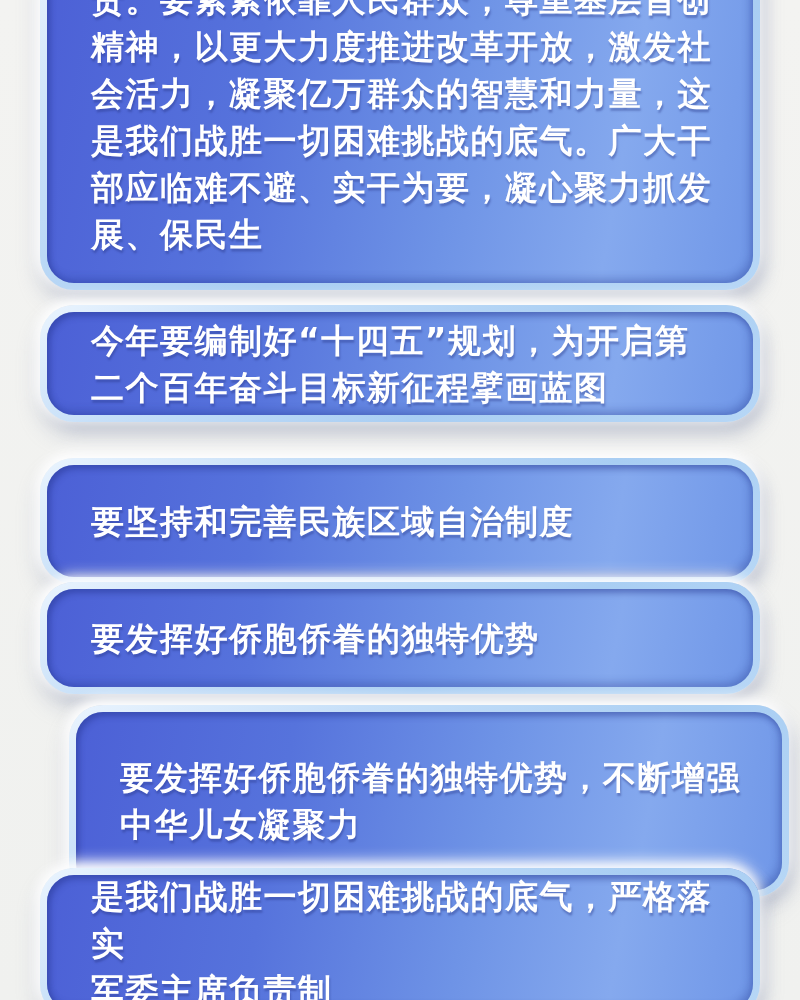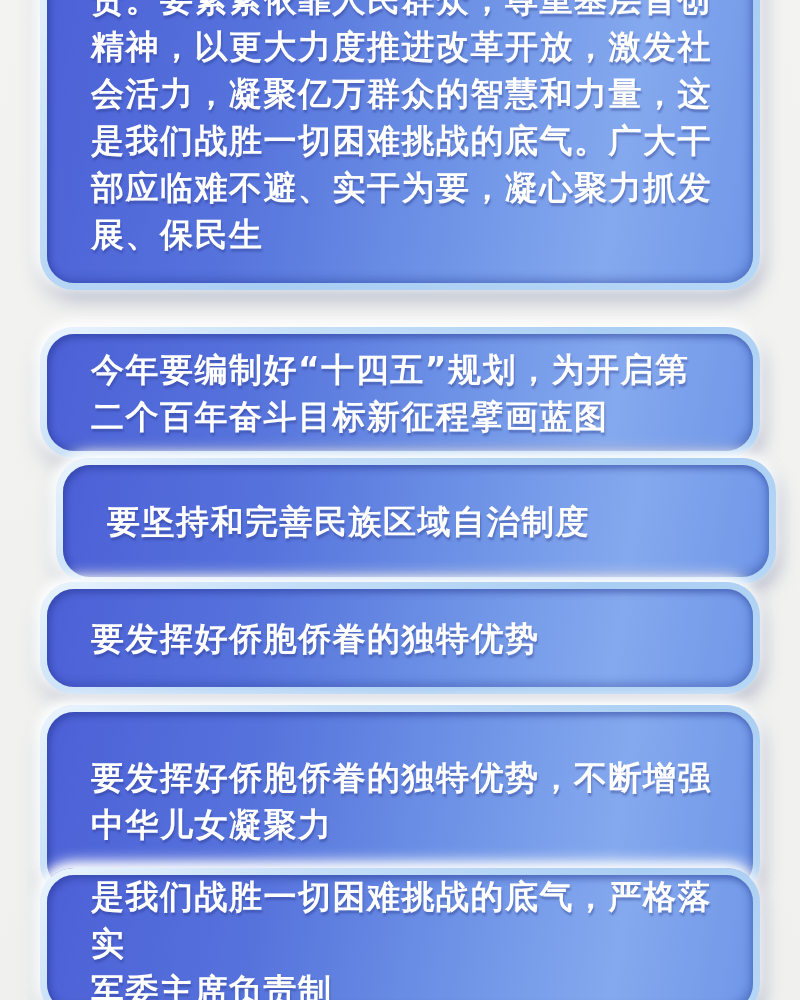--- a/index.html
+++ b/index.html
@@ -47,24 +47,24 @@
     color: #ffffff;
     font-weight: 700;
     font-size: 33px;
     line-height: 47px;
     letter-spacing: 1.5px;
     white-space: pre-line;
     text-shadow: 1px 3px 2px rgba(40,55,135,0.40);
   }
   
   .card:nth-of-type(1) { top: -56px; height: 346px; }
-  .card:nth-of-type(2) { top: 305px; height: 131px; margin-top: 22px; }
-  .card:nth-of-type(3) { top: 458px; height: 126px; margin-left: 16px; }
+  .card:nth-of-type(2) { top: 305px; height: 117px; }
+  .card:nth-of-type(3) { top: 458px; height: 126px; }
   .card:nth-of-type(4) { top: 582px; height: 112px; }
-  .card:nth-of-type(5) { top: 705px; height: 192px; }
+  .card:nth-of-type(5) { top: 705px; height: 192px; margin-left: 29px; }
   .card:nth-of-type(6) { top: 868px; height: 150px; }
 </style>
 </head>
 <body>
 
 <div class="stage">
 
   <div class="card">
     <div class="card-inner">
       <p class="card-text">贵。要紧紧依靠人民群众，尊重基层首创

